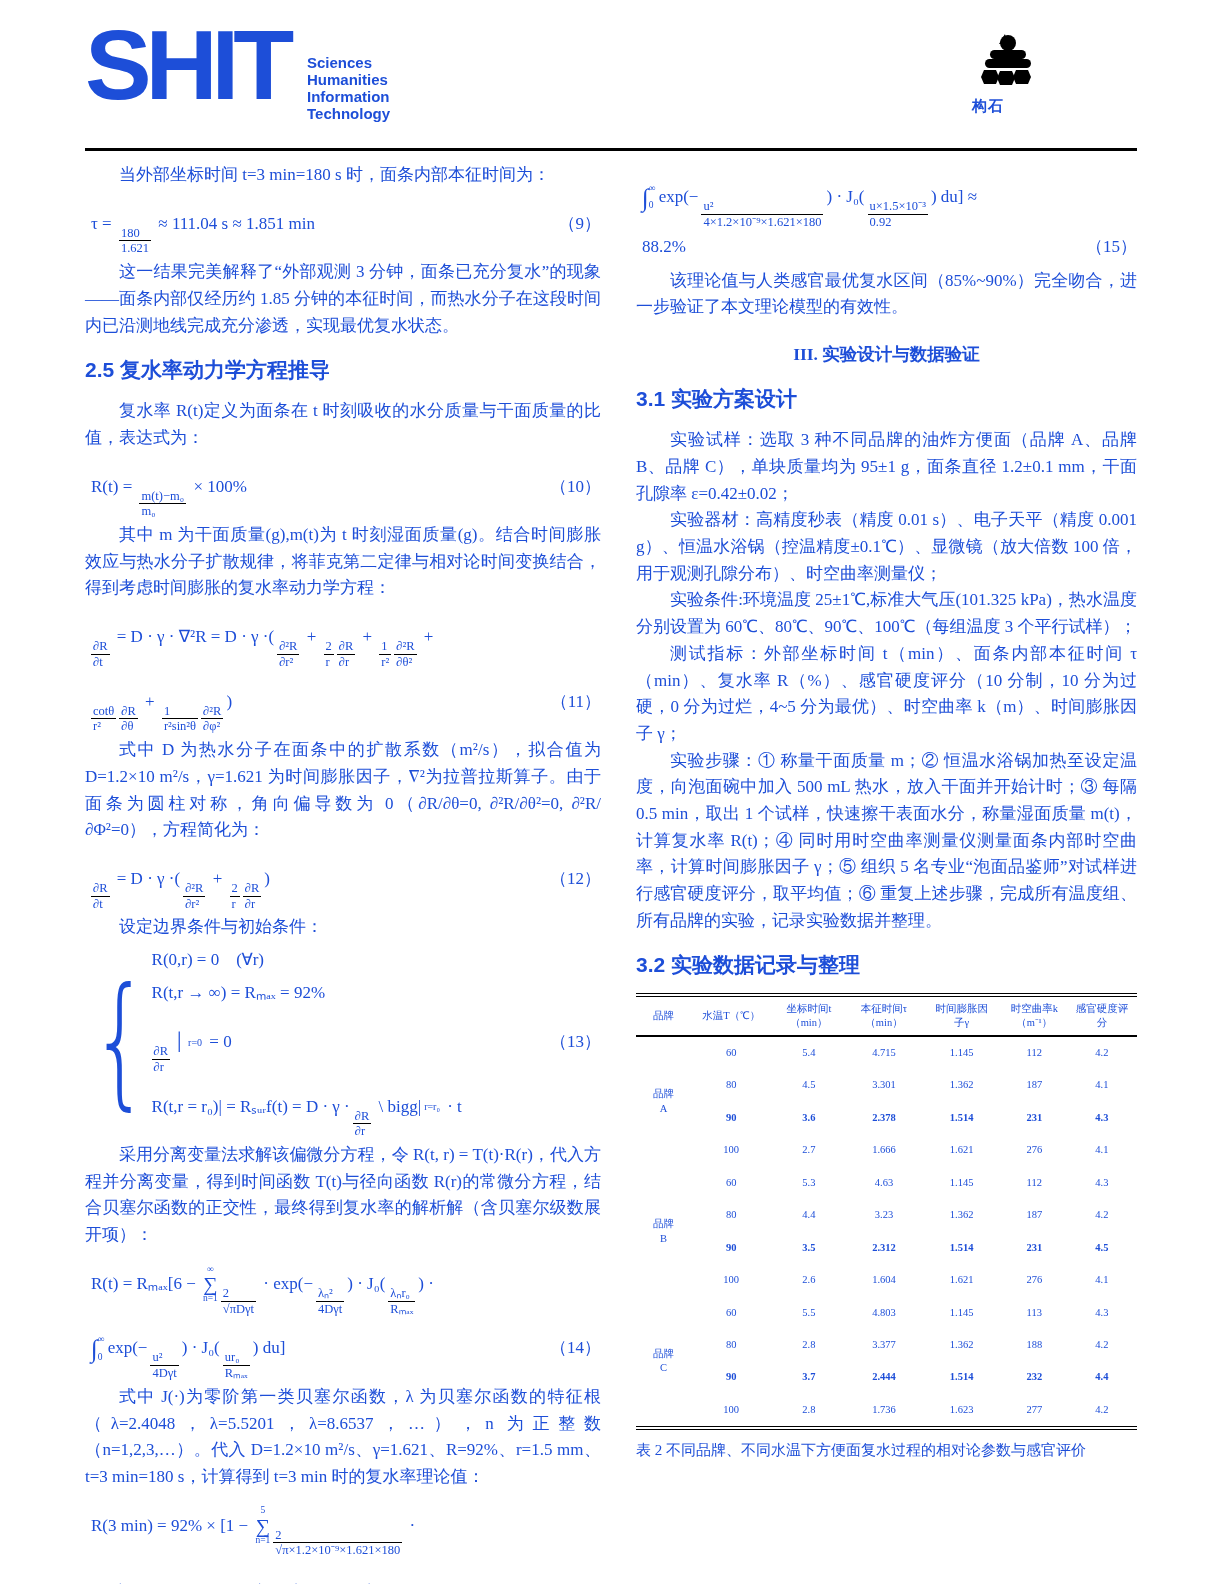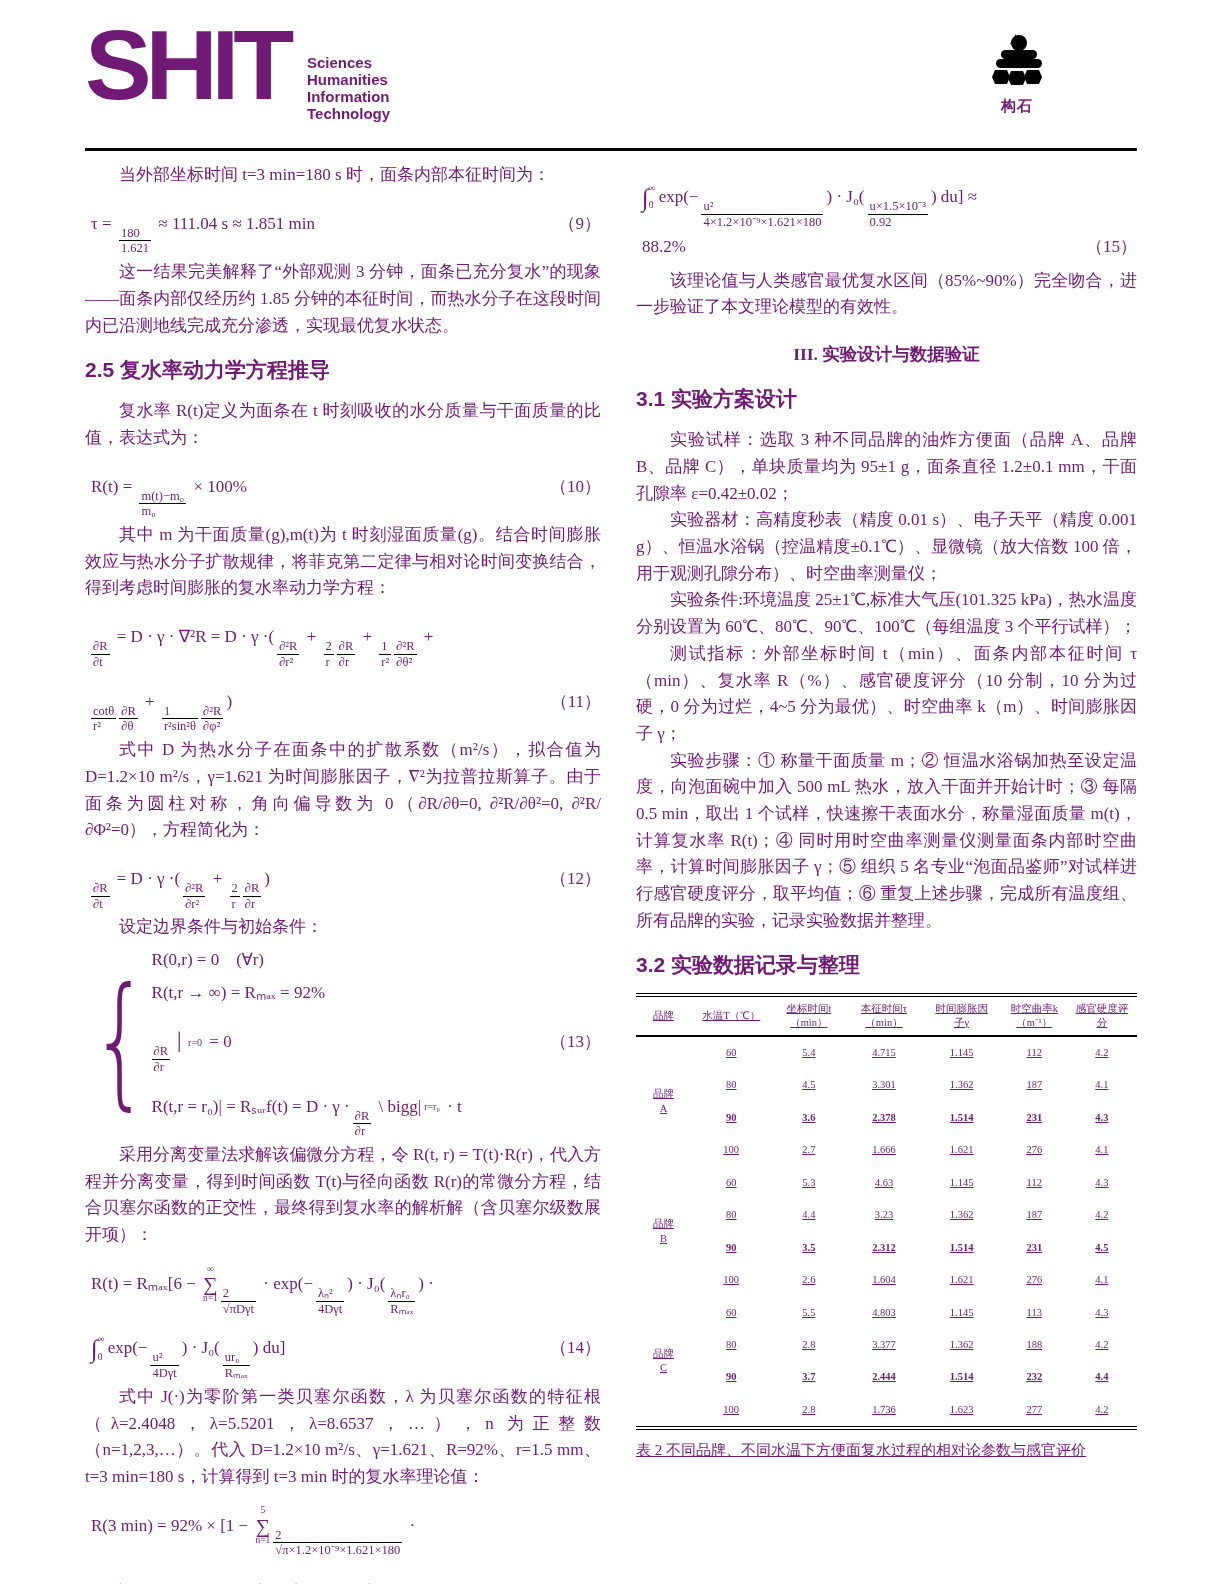--- a/index.html
+++ b/index.html
@@ -1,25 +1,25 @@
 <!DOCTYPE html>
 <html><head>
 <meta charset="utf-8">
 <style>
   html,body{margin:0;padding:0;background:#ffffff;}
-  .page{position:relative;width:1224px;height:1584px;background:#fff;color:#701a75;
+  .page{position:relative;width:1224px;height:1584px;background:#fff;color:#1d4ed8;
         font-family:"Liberation Serif",serif;overflow:hidden;}
 
   
   .masthead{position:absolute;left:85px;top:30px;width:1052px;height:112px;}
   .shit{position:absolute;left:0;top:-14px;font-family:"Liberation Sans",sans-serif;
         font-weight:bold;font-size:98px;letter-spacing:-6px;line-height:1;transform:scaleX(1.02);transform-origin:left;}
   .logo-sub{position:absolute;left:222px;top:24px;font-family:"Liberation Sans",sans-serif;
         font-weight:bold;font-size:15px;line-height:17px;}
-  .org{position:absolute;right:75px;top:2px;width:90px;text-align:center;}
+  .org{position:absolute;right:75px;top:2px;width:90px;}
   .org-label{font-size:15px;font-weight:bold;letter-spacing:1px;margin-top:1px;}
   .rule{position:absolute;left:85px;top:148px;width:1052px;border-top:3px solid #000;}
 
   
   .col{position:absolute;top:162px;font-size:17px;line-height:1.57;text-align:justify;}
   .col-left{left:85px;width:516px;}
   .col-right{left:636px;width:501px;}
   p{margin:0;text-indent:2em;}
   .h-sec{font-family:"Liberation Sans",sans-serif;font-weight:bold;font-size:21px;
          margin:15px 0 11px;text-indent:0;text-align:left;}
@@ -43,21 +43,21 @@
   .eqtag{margin-left:auto;white-space:nowrap;}
   sub{font-size:10px;}
   .cases{display:flex;align-items:center;position:relative;}
   .brace{font-family:"DejaVu Sans",sans-serif;font-size:92px;font-weight:100;
          transform:scaleY(1.55);transform-origin:center;line-height:1;margin-right:2px;}
   .caselines{display:flex;flex-direction:column;}
   .caselines .eqline{min-height:33px;}
   .cases .eqtag{position:absolute;right:0;top:50%;transform:translateY(-50%);}
 
   
-  .tablewrap{margin-top:8px;text-decoration:underline;}
+  .tablewrap{margin-top:8px;}
   table{width:100%;border-collapse:collapse;font-size:10.5px;
         border-top:4px double #000;border-bottom:4px double #000;}
   thead th{font-weight:normal;padding:5px 1px;border-bottom:2px solid #000;line-height:1.3;text-align:center;}
   tbody td{text-align:center;padding:8px 1px;}
   tr.hot td{font-weight:bold;}
   td.brand{line-height:1.35;}
   .caption{font-size:15px;margin-top:9px;text-indent:0;text-align:left;}
 </style>
 </head>
 <body>

